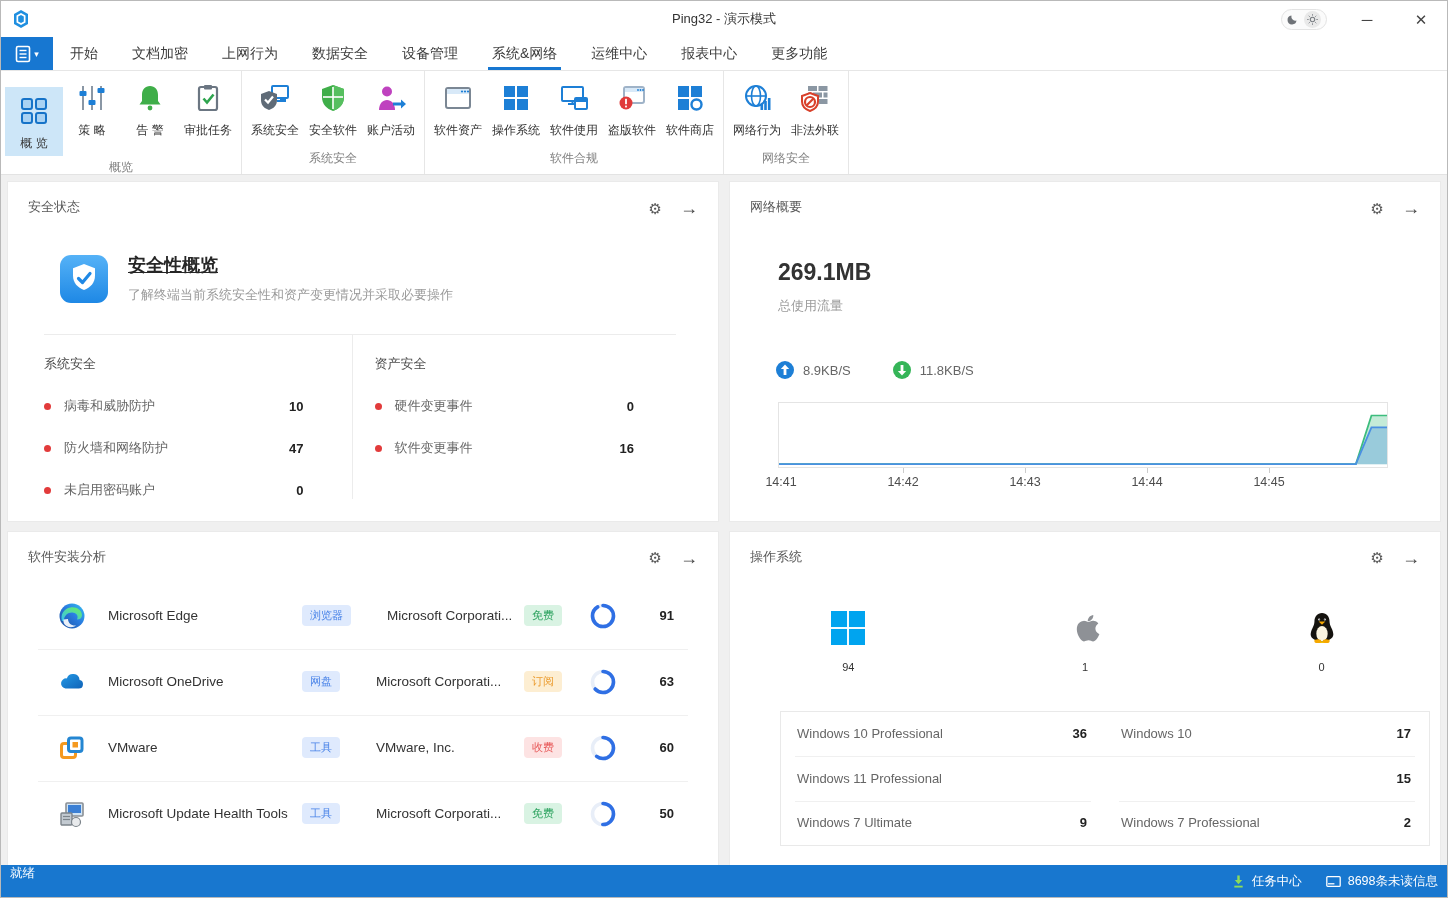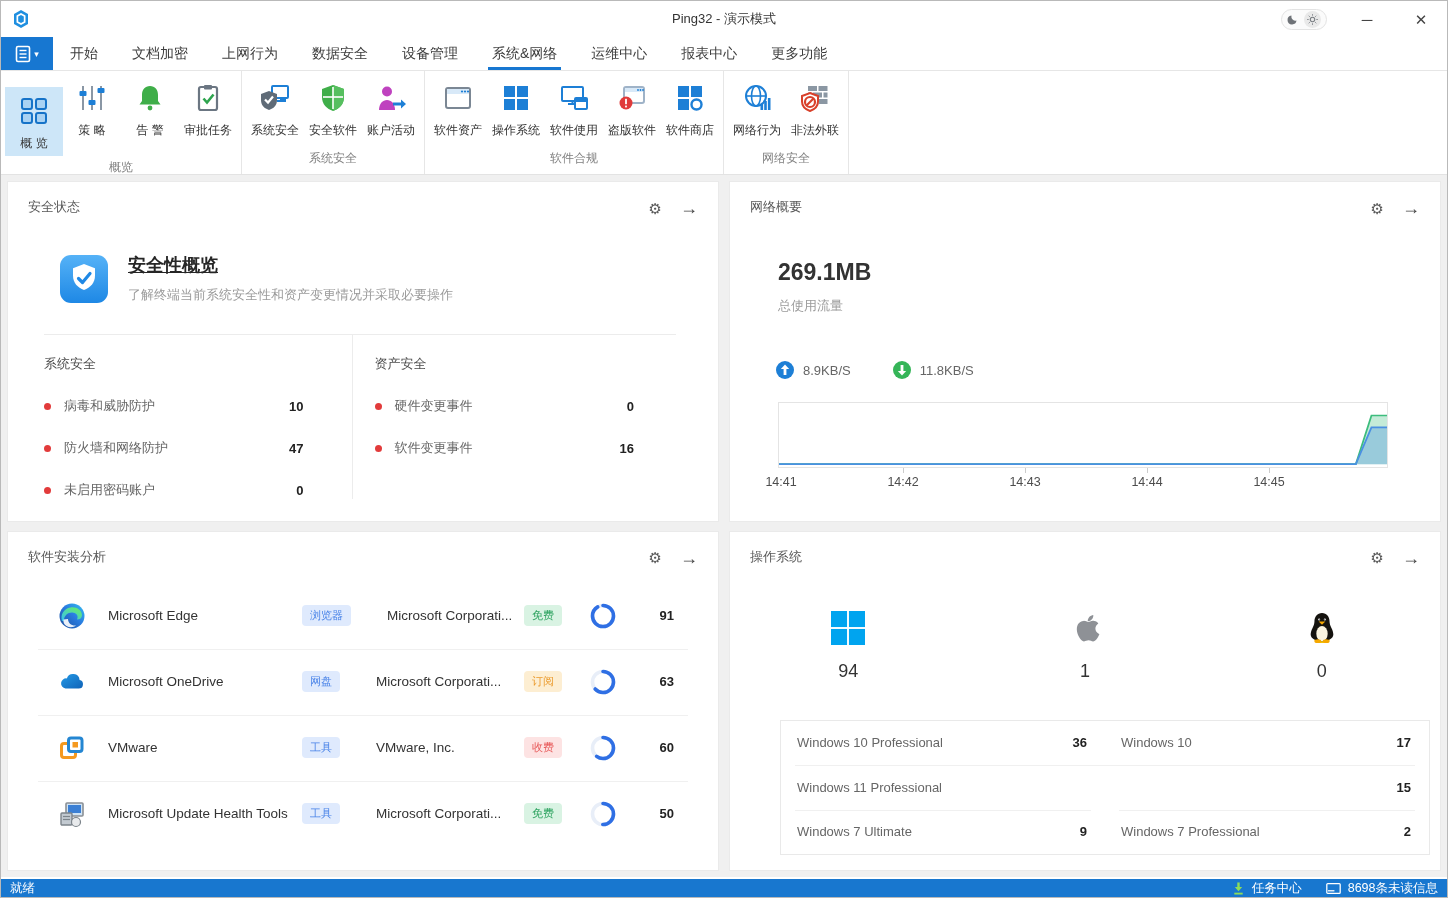--- a/index.html
+++ b/index.html
@@ -79,29 +79,29 @@
   .badge[data-color="green"]  { background:#d9f3e3; color:#2fa461; }
   .badge[data-color="orange"] { background:#fdeed2; color:#eb9b2d;text-align:right; }
   .badge[data-color="red"]    { background:#fde3e3; color:#e85b5b; }
   .sw-vendor { flex:1; margin-left:36px; font-size:13.5px; color:#333; }
   .ring { width:26px; height:26px; margin:0 26px 0 28px; transform:rotate(-90deg); flex:none; }
   .sw-count { width:32px; text-align:right; font-weight:bold; font-size:13px; color:#222; }
 
   
   .os-summary { display:flex; margin-top:42px; }
   .os-cell { flex:1; display:flex; flex-direction:column; align-items:center; gap:16px; }
-  .os-count { font-size:18px; color:#333; }
+  .os-count { font-size:11px; color:#333; }
   .os-table { margin:38px 10px 0 50px; border:1px solid #e9e9e9; }
   .os-tr { display:flex; }
   .os-td { flex:1; display:flex; justify-content:space-between; align-items:center; height:44.5px; padding:0 18px 0 16px; font-size:13px; color:#666; position:relative; cursor:default; }
   .os-tr:not(:first-child) .os-td::before { content:''; position:absolute; top:0; left:14px; right:14px; border-top:1px solid #f0f0f0; }
   .os-td .val { font-weight:bold; color:#222; }
 
   
-  .statusbar { position:absolute; bottom:0; left:0; right:0; height:18px; background:#1877cf; color:#fff; display:flex; align-items:center; padding:0 9px; font-size:12.5px; }
+  .statusbar { position:absolute; bottom:0; left:0; right:0; height:32px; background:#1877cf; color:#fff; display:flex; padding:0 9px; font-size:12.5px; }
   .sb-right { margin-left:auto; display:flex; gap:24px; align-items:center; }
   .sb-item { display:flex; align-items:center; gap:7px; cursor:pointer; }
 </style>
 </head>
 <body>
 
 <div class="window">
 
   <div class="titlebar">
     <svg class="app-logo" viewBox="0 0 16 18">

